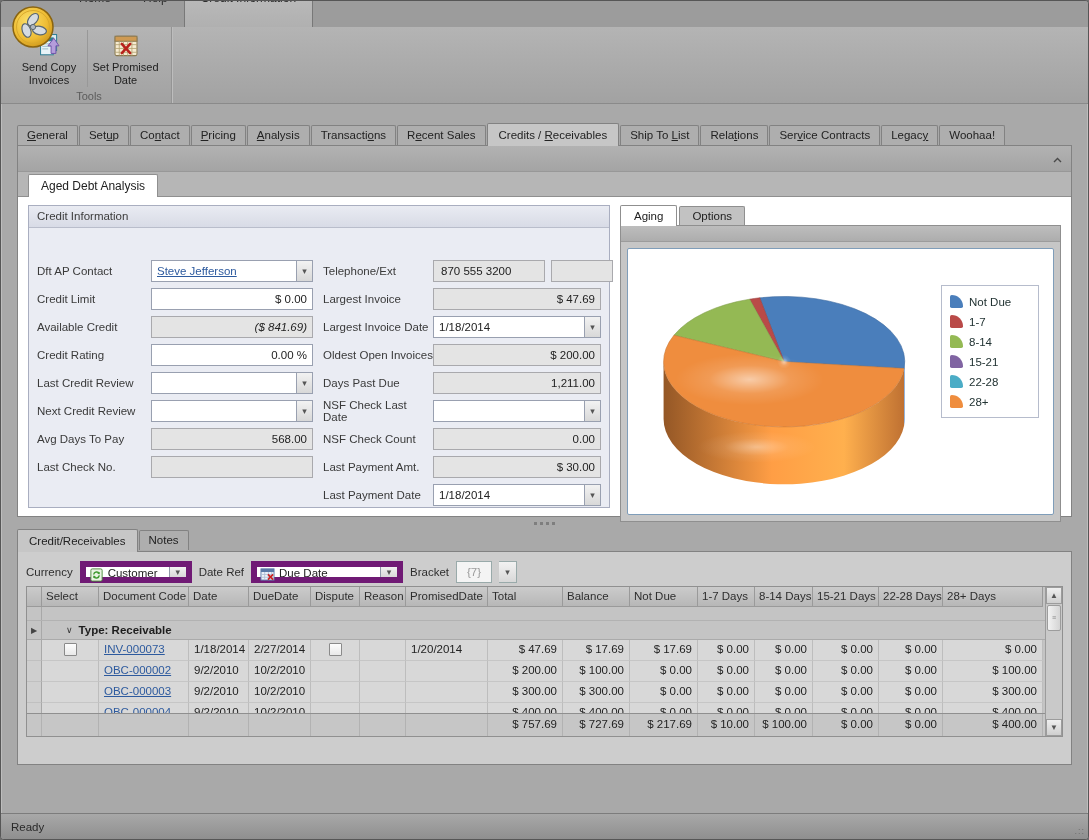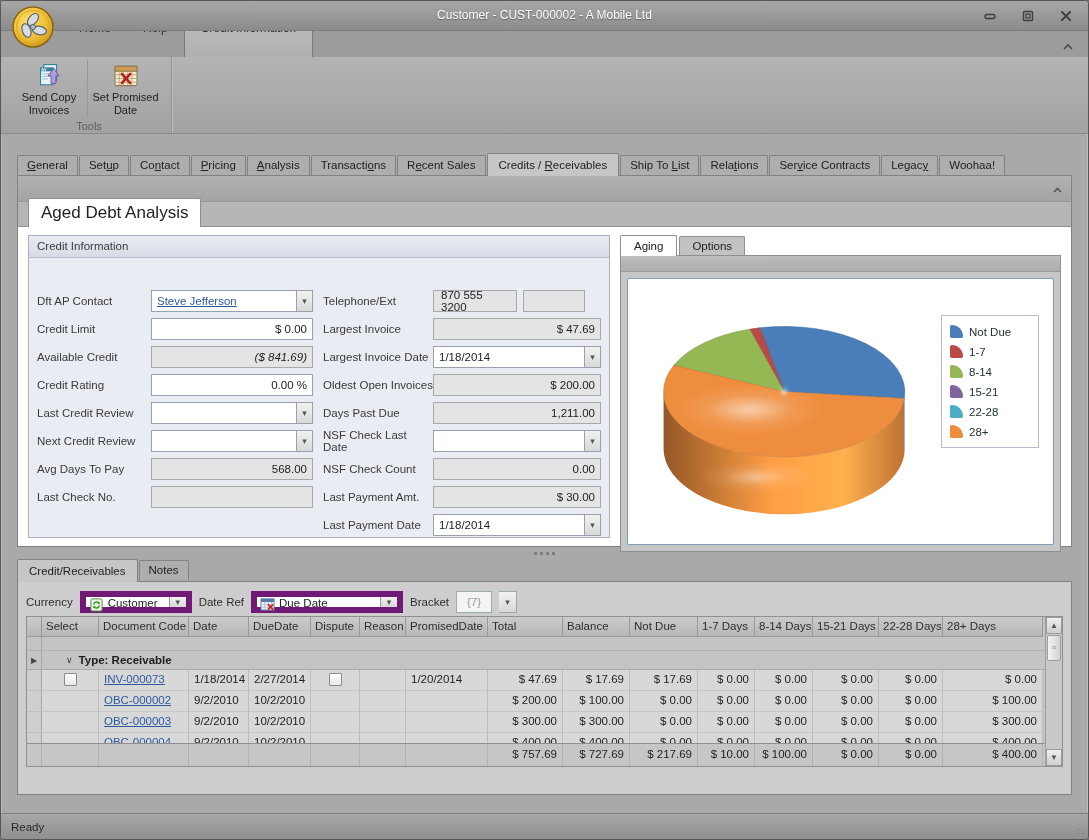--- a/index.html
+++ b/index.html
@@ -41,21 +41,21 @@
     padding:3px 9px 4px; font-size:11.5px; color:#222; margin-right:1px; white-space:nowrap; }
   .doc-tab.active{ background:#c6c6c6; padding:5px 11px 5px; position:relative; z-index:2; margin-bottom:-1px; }
   .doc-tab u{ text-decoration:underline; }
 
   .content-panel{ border:1px solid #828282; background:#b6b6b6; height:372px; position:relative; }
   .panel-topstrip{ height:26px; background:linear-gradient(#b2b2b2,#a4a4a4); border-bottom:1px solid #989898;
     position:relative; }
   .panel-collapse{ position:absolute; right:8px; top:4px; color:#4d4d4d; }
   .subtab-row{ height:24px; display:flex; align-items:flex-end; padding-left:10px; background:#b6b6b6; }
   .subtab{ background:#fff; border:1px solid #8f8f8f; border-bottom:none; border-radius:2px 2px 0 0;
-    padding:4px 12px; font-size:17px; color:#222; position:relative; z-index:2; margin-bottom:-1px; }
+    padding:4px 12px; font-size:12px; color:#222; position:relative; z-index:2; margin-bottom:-1px; }
   .form-area{ background:#fff; border-top:1px solid #8f8f8f; height:320px; display:flex; padding:8px 10px; gap:10px; }
 
   
   .credit-box{ width:582px; background:#eaecf3; border:1px solid #a9aec0; }
   .credit-box-header{ height:22px; background:linear-gradient(#e9ebf2,#d8dbe6); border-bottom:1px solid #b9bdcb;
     font-size:11.5px; color:#3c3c3c; padding:4px 0 0 8px; }
   .form-cols{ display:flex; padding:12px 8px 0 8px;margin-top:20px; }
   .fcol{ display:flex; flex-direction:column; }
   .fcol-left{ width:288px; }
   .fcol-right{ width:278px; }
@@ -153,41 +153,20 @@
   .statusbar{ position:absolute; left:0; right:0; bottom:0; height:26px;
     background:linear-gradient(#a8a8a8,#8f8f8f); border-top:1px solid #7c7c7c; font-size:11.5px; color:#2a2a2a;
     display:flex; align-items:center; padding:0 10px; }
   .resize-grip{ position:absolute; right:3px; bottom:3px; color:#6f6f6f; font-size:9px; letter-spacing:1px; }
 </style>
 </head>
 <body>
 
 <div class="window">
 
-  <div class="titlebar">
-    <div class="title-text">Customer - CUST-000002 - A Mobile Ltd</div>
-    <div class="win-controls">
-      <div class="win-btn">
-        <svg width="14" height="14" viewBox="0 0 14 14">
-            <rect x="2" y="5.5" width="10" height="4" rx="2" fill="none" stroke="#3f3f3f" stroke-width="1.4"></rect>
-          </svg>
-      </div>
-      <div class="win-btn">
-        <svg width="14" height="14" viewBox="0 0 14 14">
-            <rect x="2.5" y="2.5" width="9" height="9" rx="1" fill="none" stroke="#3f3f3f" stroke-width="1.4"></rect>
-            <rect x="5" y="5" width="4" height="4" fill="none" stroke="#3f3f3f" stroke-width="1.2"></rect>
-          </svg>
-      </div>
-      <div class="win-btn">
-        <svg width="14" height="14" viewBox="0 0 14 14">
-            <path d="M3 3 L11 11 M11 3 L3 11" stroke="#3f3f3f" stroke-width="2" stroke-linecap="round"></path>
-          </svg>
-      </div>
-    </div>
-  </div>
 
   <div class="app-logo">
     <svg width="44" height="44" viewBox="0 0 44 44">
       <defs>
         <radialGradient id="gold" cx="40%" cy="35%" r="75%">
           <stop offset="0%" stop-color="#fbe06a"></stop>
             <stop offset="60%" stop-color="#eebc34"></stop>
             <stop offset="100%" stop-color="#c98f14"></stop>
         </radialGradient>
       </defs>
@@ -337,21 +316,21 @@
                   <span class="flabel">Last Check No.</span>
                   <div class="fieldwrap">
                     <div class="fbox ro"></div>
                   </div>
                 </div>
               </div>
             <div class="fcol fcol-right" id="formRight">
                 <div class="frow">
                   <span class="flabel">Telephone/Ext</span>
                   <div class="fieldwrap">
-                    <div class="fbox ro" style="width: 84px; flex: 0 0 auto; padding-left: 7px;">870 555 3200</div>
+                    <div class="fbox ro" style="width: 112px; flex: 0 0 auto; padding-left: 7px;">870 555 3200</div>
                     <div class="fbox ro" style="width: 62px; flex: 0 0 auto; margin-left: 6px;"></div>
                   </div>
                 </div>
                 <div class="frow">
                   <span class="flabel">Largest Invoice</span>
                   <div class="fieldwrap">
                     <div class="fbox ro right">$ 47.69</div>
                   </div>
                 </div>
                 <div class="frow">

